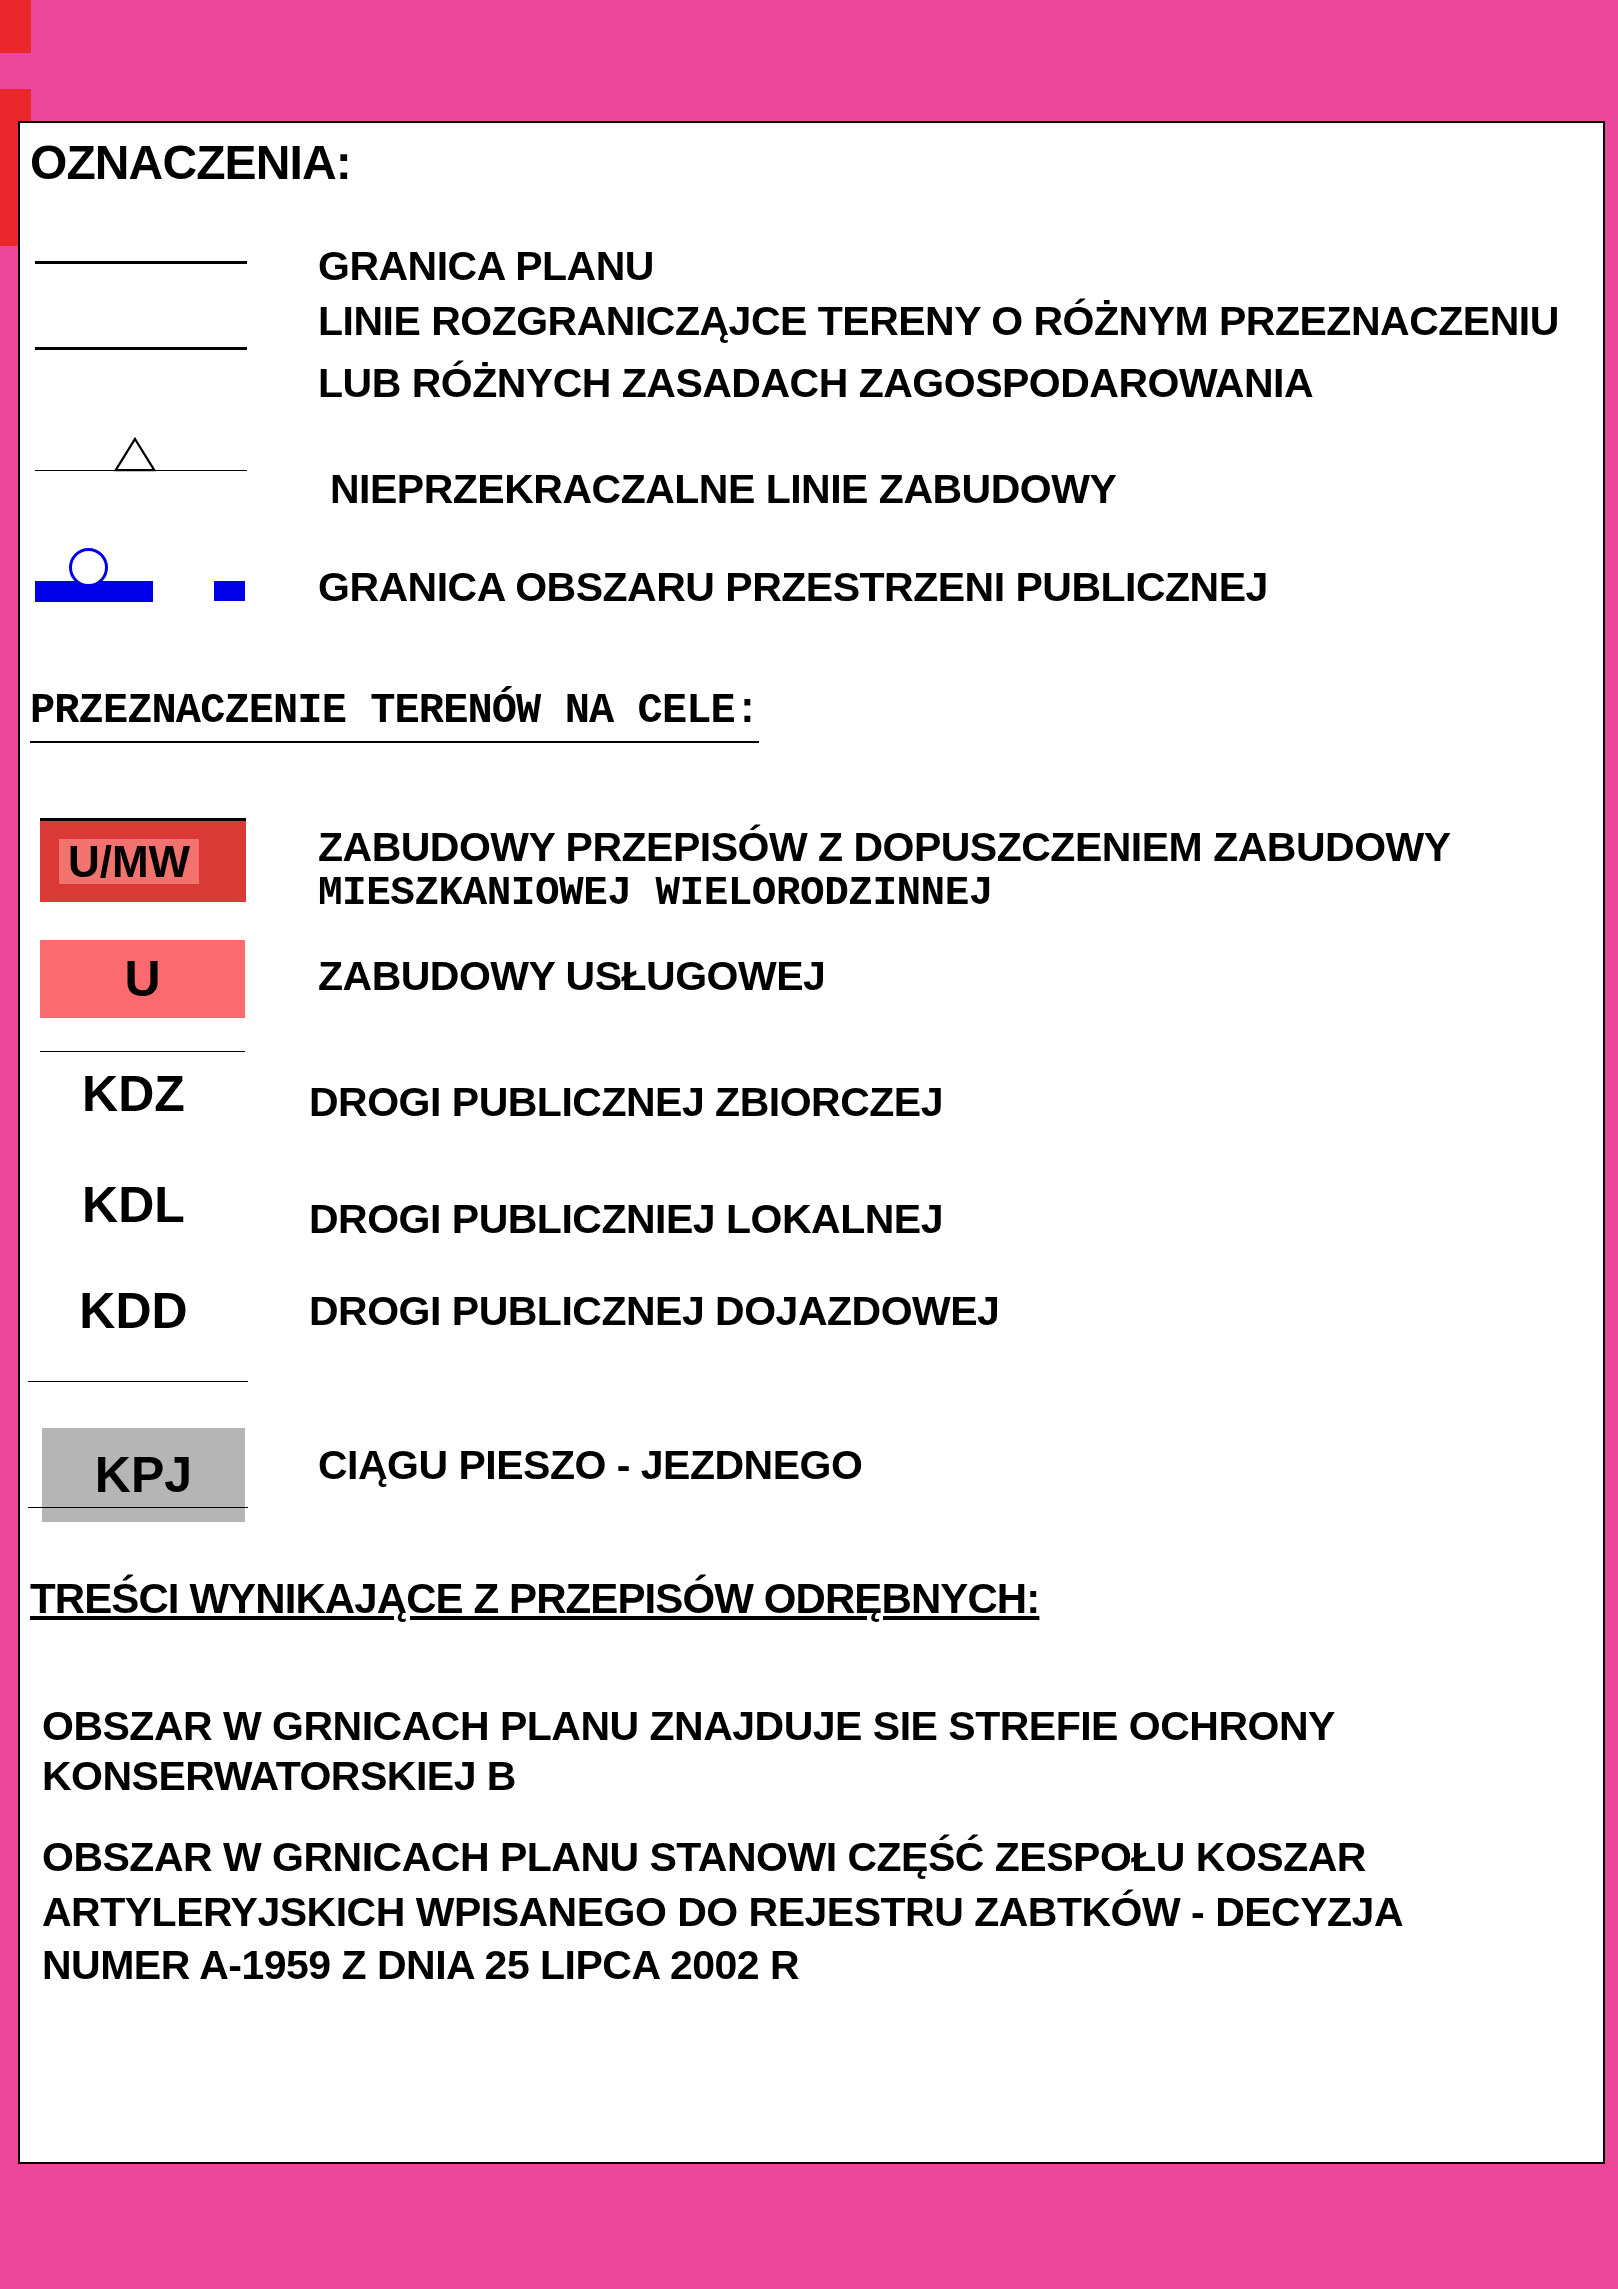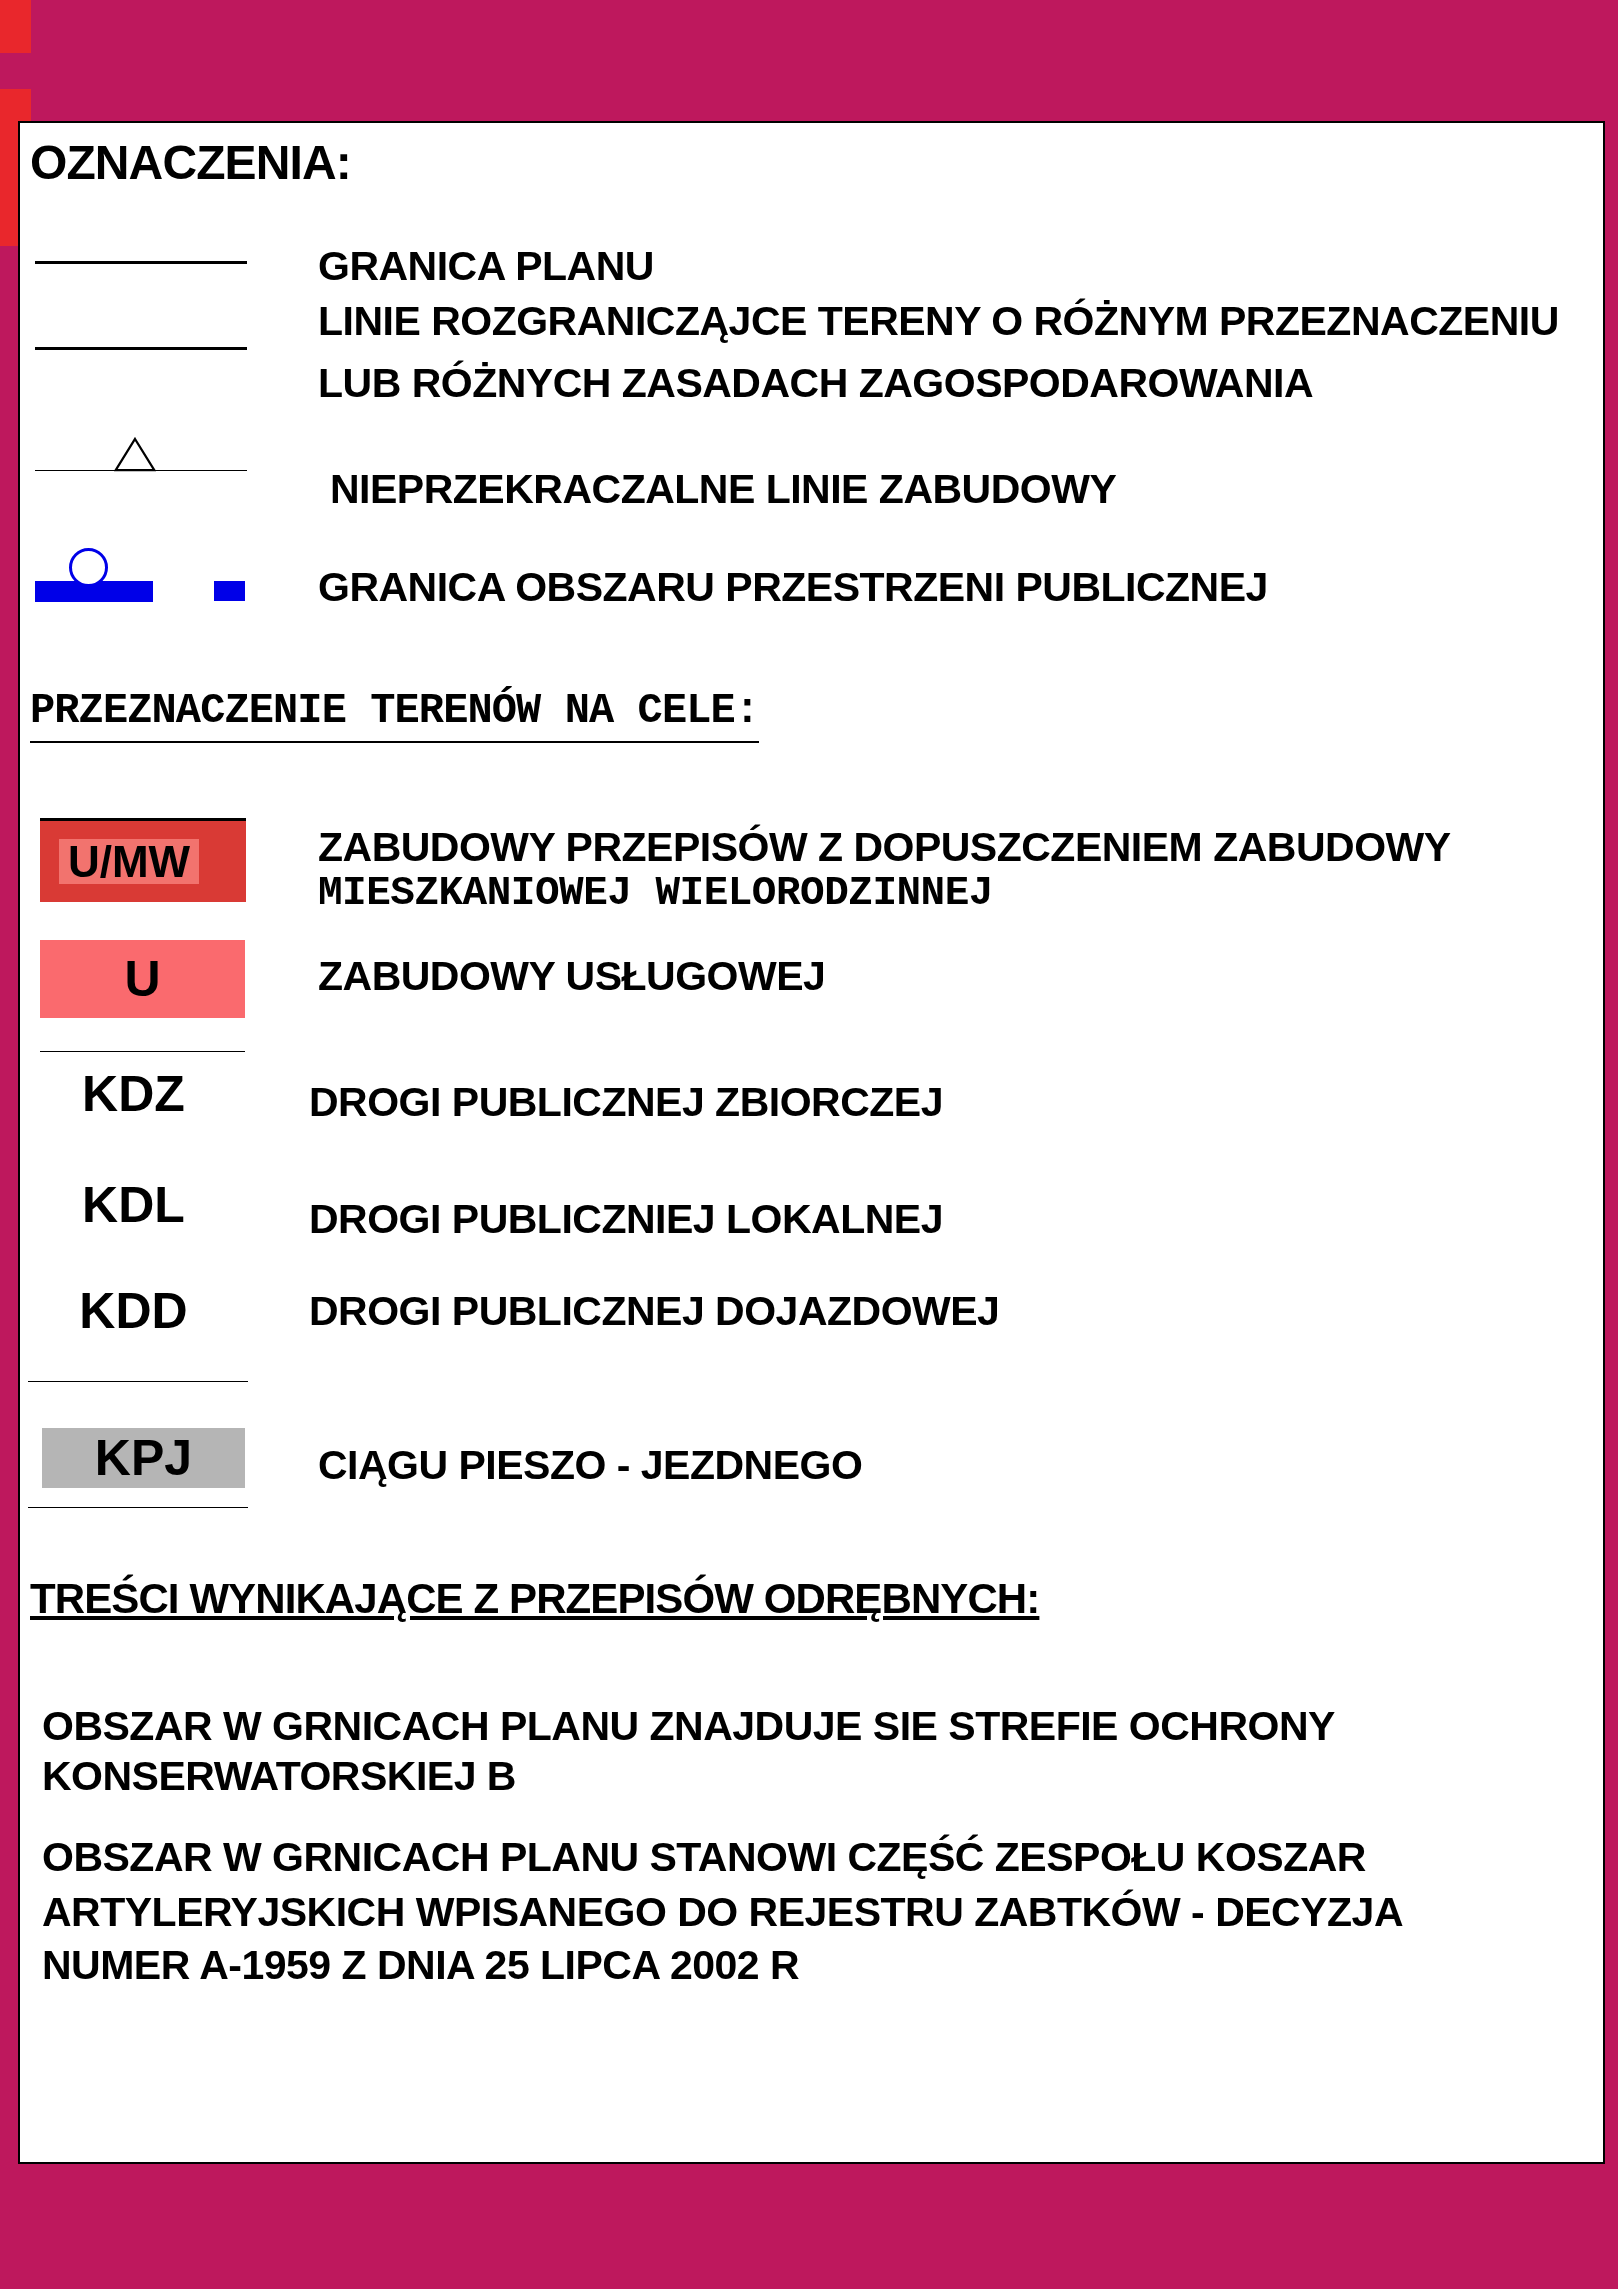--- a/index.html
+++ b/index.html
@@ -1,16 +1,16 @@
 <!DOCTYPE html>
 <html style="--accent-red: #d93a35; --accent-red-light: #f2736e; --accent-coral: #fa6a6e; --accent-gray: #b5b5b5; --accent-blue: #0000e8; --edge-red: #e9272c;font-size:14.8px"><head>
 <meta charset="utf-8">
 <style>
   html,body{margin:0;padding:0;background:#fff;}
-  .page{position:relative;width:1619px;height:2290px;background:#be185d;overflow:hidden;
+  .page{position:relative;width:1619px;height:2290px;background:#ec4899;overflow:hidden;
         font-family:"Liberation Sans", sans-serif;font-weight:700;color:#000;}
 
   
   .edge-mark{position:absolute;left:0;background:var(--edge-red,#e9272c);}
   .edge-mark-top{top:0;width:31px;height:53px;}
   .edge-mark-bottom{top:89px;width:31px;height:157px;}
 
   
   .legend-box{position:absolute;left:17.5px;top:121px;width:1587px;height:2043px;
               box-sizing:border-box;border:2.8px solid #000;background:#fff;}
@@ -34,21 +34,21 @@
   .blue-bar{position:absolute;left:35px;top:581px;width:118px;height:21px;background:var(--accent-blue,#0000e8);}
   .blue-circle{position:absolute;left:69px;top:548px;width:33px;height:33px;border:3.7px solid var(--accent-blue,#0000e8);
                border-radius:50%;background:#fff;}
   .blue-square{position:absolute;left:214px;top:581px;width:31px;height:20px;background:var(--accent-blue,#0000e8);}
 
   
   .swatch{position:absolute;display:flex;align-items:center;justify-content:center;box-sizing:border-box;}
   .sw-umw{left:40px;top:818px;width:206px;height:84px;background:var(--accent-red,#d93a35);border-top:3.7px solid #000;}
   .sw-umw-inner{left:59px;top:839px;width:140px;height:45px;background:var(--accent-red-light,#f2736e);font-size:44px;}
   .sw-u{left:40px;top:940px;width:205px;height:78px;background:var(--accent-coral,#fa6a6e);font-size:50px;}
-  .sw-kpj{left:42px;top:1428px;width:203px;height:60px;background:var(--accent-gray,#b5b5b5);font-size:50px;}
+  .sw-kpj{left:42px;top:1428px;width:203px;height:94px;background:var(--accent-gray,#b5b5b5);font-size:50px;}
 
   .code{position:absolute;left:32px;width:203px;text-align:center;font-size:50px;line-height:1;}
   .code-kdz{top:1069px;}
   .code-kdl{top:1180px;}
   .code-kdd{top:1286px;}
 
   .thin{position:absolute;height:0;border-top:1.8px solid #000;}
   .line-kdz-top{left:40px;top:1051px;width:205px;}
   .line-kdd-bottom{left:28px;top:1381px;width:220px;}
   .line-kpj-bottom{left:28px;top:1507px;width:220px;}

